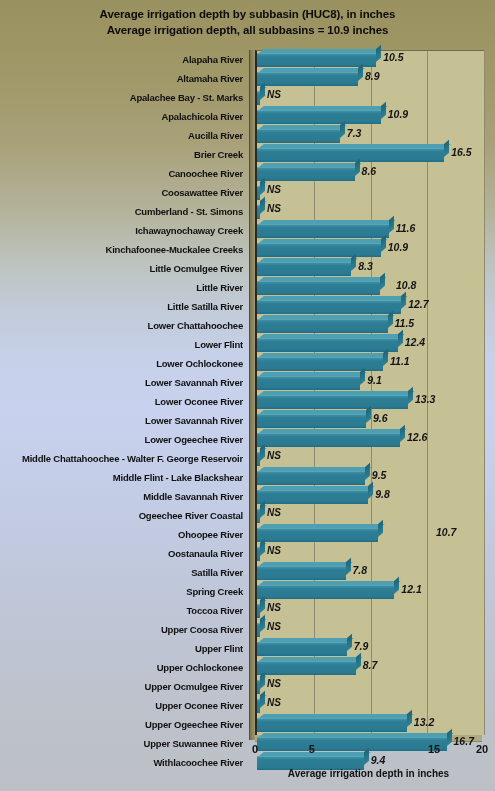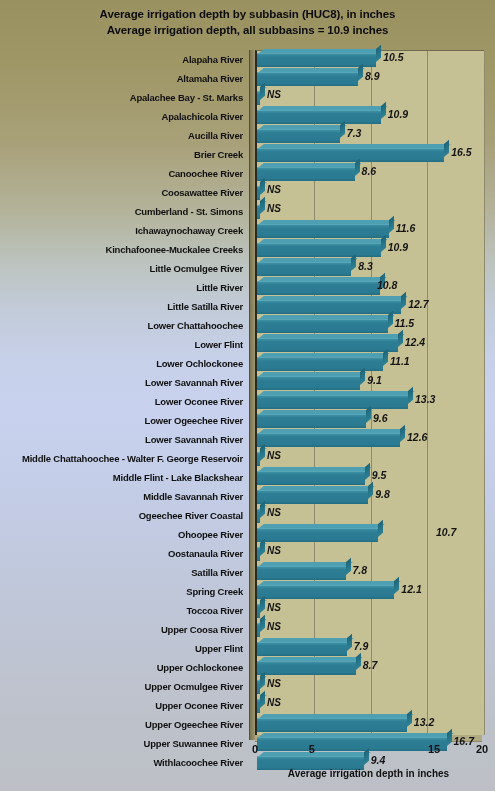--- a/index.html
+++ b/index.html
@@ -105,22 +105,22 @@
     <div class="cat">Ichawaynochaway Creek</div>
     <div class="cat">Kinchafoonee-Muckalee Creeks</div>
     <div class="cat">Little Ocmulgee River</div>
     <div class="cat">Little River</div>
     <div class="cat">Little Satilla River</div>
     <div class="cat">Lower Chattahoochee</div>
     <div class="cat">Lower Flint</div>
     <div class="cat">Lower Ochlockonee</div>
     <div class="cat">Lower Savannah River</div>
     <div class="cat">Lower Oconee River</div>
+    <div class="cat">Lower Savannah River</div>
     <div class="cat">Lower Ogeechee River</div>
-    <div class="cat">Lower Savannah River</div>
     <div class="cat">Middle Chattahoochee - Walter F. George Reservoir</div>
     <div class="cat">Middle Flint - Lake Blackshear</div>
     <div class="cat">Middle Savannah River</div>
     <div class="cat">Ogeechee River Coastal</div>
     <div class="cat">Ohoopee River</div>
     <div class="cat">Oostanaula River</div>
     <div class="cat">Satilla River</div>
     <div class="cat">Spring Creek</div>
     <div class="cat">Toccoa River</div>
     <div class="cat">Upper Coosa River</div>
@@ -236,21 +236,21 @@
           <div class="bar-cap" style="left: 94.205px;"></div>
         </div>
         <div class="val" style="left: 101.205px;">8.3</div>
       </div>
       <div class="row">
         <div class="bar-wrap" style="width: 122.58px;">
           <div class="bar-top" style="left: 2px; width: 122.58px;"></div>
           <div class="bar" style="width: 122.58px;"></div>
           <div class="bar-cap" style="left: 122.58px;"></div>
         </div>
-        <div class="val" style="left: 120px;">10.8</div>
+        <div class="val" style="left: 139px;">10.8</div>
       </div>
       <div class="row">
         <div class="bar-wrap" style="width: 144.145px;">
           <div class="bar-top" style="left: 2px; width: 144.145px;"></div>
           <div class="bar" style="width: 144.145px;"></div>
           <div class="bar-cap" style="left: 144.145px;"></div>
         </div>
         <div class="val" style="left: 151.145px;">12.7</div>
       </div>
       <div class="row">

